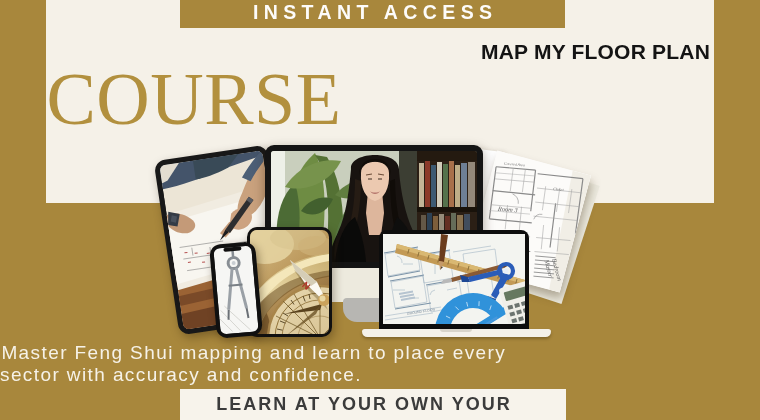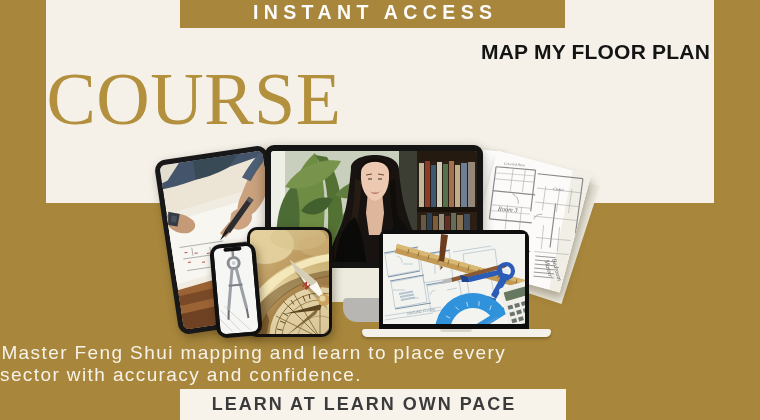--- a/index.html
+++ b/index.html
@@ -325,13 +325,13 @@
   </svg>
 </div>
 
 <div class="abs" style="left:362px;top:329px;width:189px;height:8px;background:#f4f1ea;border-radius:3px 3px 6px 6px;box-shadow:0 2px 3px rgba(40,25,5,.3);"></div>
 <div class="abs" style="left:440px;top:329px;width:32px;height:3px;background:#d8d4ca;border-radius:0 0 3px 3px;"></div>
 
 <div class="abs" style="left:0;top:342.2px;width:746px;text-align:left;color:#f6f2e8;font-size:19px;letter-spacing:1.4px;text-indent:1.4px;line-height:21.4px;">Master Feng Shui mapping and learn to place every<br>sector with accuracy and confidence.</div>
 
 <div class="abs" style="left:180px;top:389px;width:386px;height:31px;background:#f7f3eb;"></div>
 
-<div class="abs" style="left:180px;top:389px;width:366px;height:31px;line-height:31px;text-align:center;color:#3b3b3b;font-size:18px;font-weight:bold;letter-spacing:2px;text-indent:2px;">LEARN AT LEARN OWN PACE</div>
+<div class="abs" style="left:180px;top:389px;width:366px;height:31px;line-height:31px;text-align:center;color:#3b3b3b;font-size:18px;font-weight:bold;letter-spacing:2px;text-indent:2px;">LEARN AT YOUR OWN YOUR</div>
 
 </body></html>

